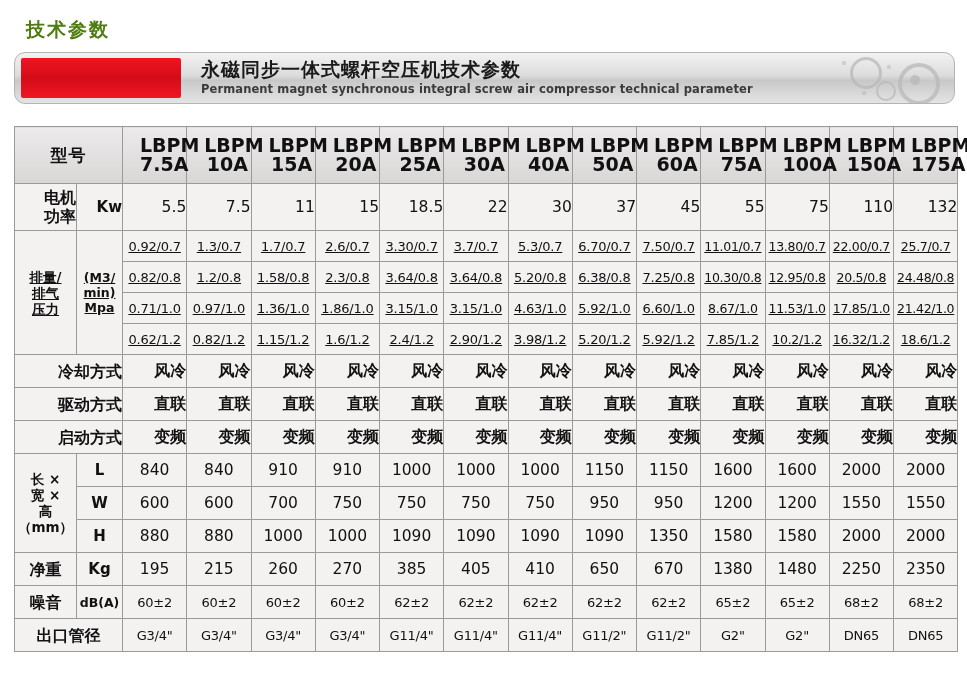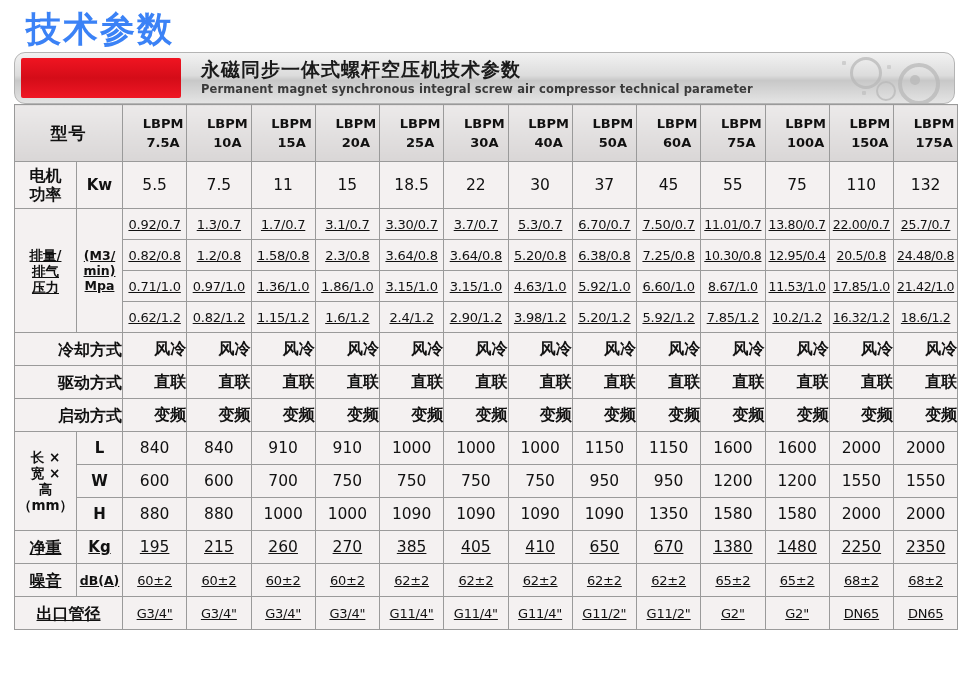--- a/index.html
+++ b/index.html
@@ -18,23 +18,23 @@
     position: relative;
     width: 967px;
     height: 674px;
   }
 
   
   .top-heading {
     position: absolute;
     left: 26px;
     top: 12px;
-    font-size: 35px;
-    font-weight: bold;
-    color: #3b82f6;
+    font-size: 19px;
+    font-weight: bold;
+    color: #4d7c0f;
     letter-spacing: 2px;
     line-height: 34px;
   }
 
   
   .banner {
     position: absolute;
     left: 14px;
     top: 52px;
     width: 939px;
@@ -98,21 +98,21 @@
     background-image:
       radial-gradient(circle at 10px 10px, rgba(180,180,180,0.5) 2px, transparent 2.5px),
       radial-gradient(circle at 30px 40px, rgba(180,180,180,0.5) 2px, transparent 2.5px),
       radial-gradient(circle at 55px 14px, rgba(180,180,180,0.45) 2px, transparent 2.5px);
   }
 
   
   table.spec {
     position: absolute;
     left: 14px;
-    top: 104px;
+    top: 126px;
     width: 939px;
     border-collapse: collapse;
     table-layout: fixed;
   }
   table.spec td, table.spec th {
     border: 1px solid #9a9a9a;
     text-align: center;
     vertical-align: middle;
     color: #111111;
     background: #f4f1f1;
@@ -125,21 +125,21 @@
 
   
   tr.head td {
     background: linear-gradient(to bottom, #eceaea 0%, #d9d6d6 100%);
     font-weight: bold;
     height: 56px;
     font-size: 16.5px;
     line-height: 19px;
   }
   tr.head td.model-head {
-    font-size: 13px;
+    font-size: 19px;
     padding-left: 17px;
   }
   tr.head td.modelname-head {
     font-size: 17px;
     letter-spacing: 1px;
   }
 
   .label-cell {
     font-weight: bold;
     font-size: 16px;
@@ -167,25 +167,25 @@
   .val.cn {
     font-size: 16px;
     font-weight: bold;
   }
   .val.xs {
     font-size: 12.5px;
     letter-spacing: -0.3px;
     margin-left: 12px;
   }
 
-  tr.r-power td { height: 46px; }
+  tr.r-power td { height: 46px; text-align: right; }
   tr.r-disp td { height: 30px; text-decoration: underline; }
   tr.r-cn td { height: 32px; text-align: right; }
   tr.r-dim td { height: 32px; }
-  tr.r-last td { height: 32px; text-decoration: underline; }
+  tr.r-last td { height: 32px; }
 </style>
 </head>
 <body>
 
 <div class="page">
 
   <div class="top-heading">技术参数</div>
 
   <div class="banner">
     <div class="banner-red"></div>
@@ -261,21 +261,21 @@
           <span>压力</span>
         </td>
         <td class="unit-cell small" rowspan="4">
           <span>(M3/</span><br>
           <span>min)</span><br>
           <span>Mpa</span>
         </td>
         <td class="val sm">0.92/0.7</td>
         <td class="val sm">1.3/0.7</td>
         <td class="val sm">1.7/0.7</td>
-        <td class="val sm">3.1/0.7</td>
+        <td class="val sm">2.6/0.7</td>
         <td class="val sm">3.30/0.7</td>
         <td class="val sm">3.7/0.7</td>
         <td class="val sm">5.3/0.7</td>
         <td class="val sm">6.70/0.7</td>
         <td class="val sm">7.50/0.7</td>
         <td class="val xs">11.01/0.7</td>
         <td class="val xs">13.80/0.7</td>
         <td class="val xs">22.00/0.7</td>
         <td class="val xs">25.7/0.7</td>
       </tr>
@@ -283,21 +283,21 @@
         <td class="val sm">0.82/0.8</td>
         <td class="val sm">1.2/0.8</td>
         <td class="val sm">1.58/0.8</td>
         <td class="val sm">2.3/0.8</td>
         <td class="val sm">3.64/0.8</td>
         <td class="val sm">3.64/0.8</td>
         <td class="val sm">5.20/0.8</td>
         <td class="val sm">6.38/0.8</td>
         <td class="val sm">7.25/0.8</td>
         <td class="val xs">10.30/0.8</td>
-        <td class="val xs">12.95/0.4</td>
+        <td class="val xs">12.95/0.8</td>
         <td class="val xs">20.5/0.8</td>
         <td class="val xs">24.48/0.8</td>
       </tr>
       <tr class="r-disp">
         <td class="val sm">0.71/1.0</td>
         <td class="val sm">0.97/1.0</td>
         <td class="val sm">1.36/1.0</td>
         <td class="val sm">1.86/1.0</td>
         <td class="val sm">3.15/1.0</td>
         <td class="val sm">3.15/1.0</td>

